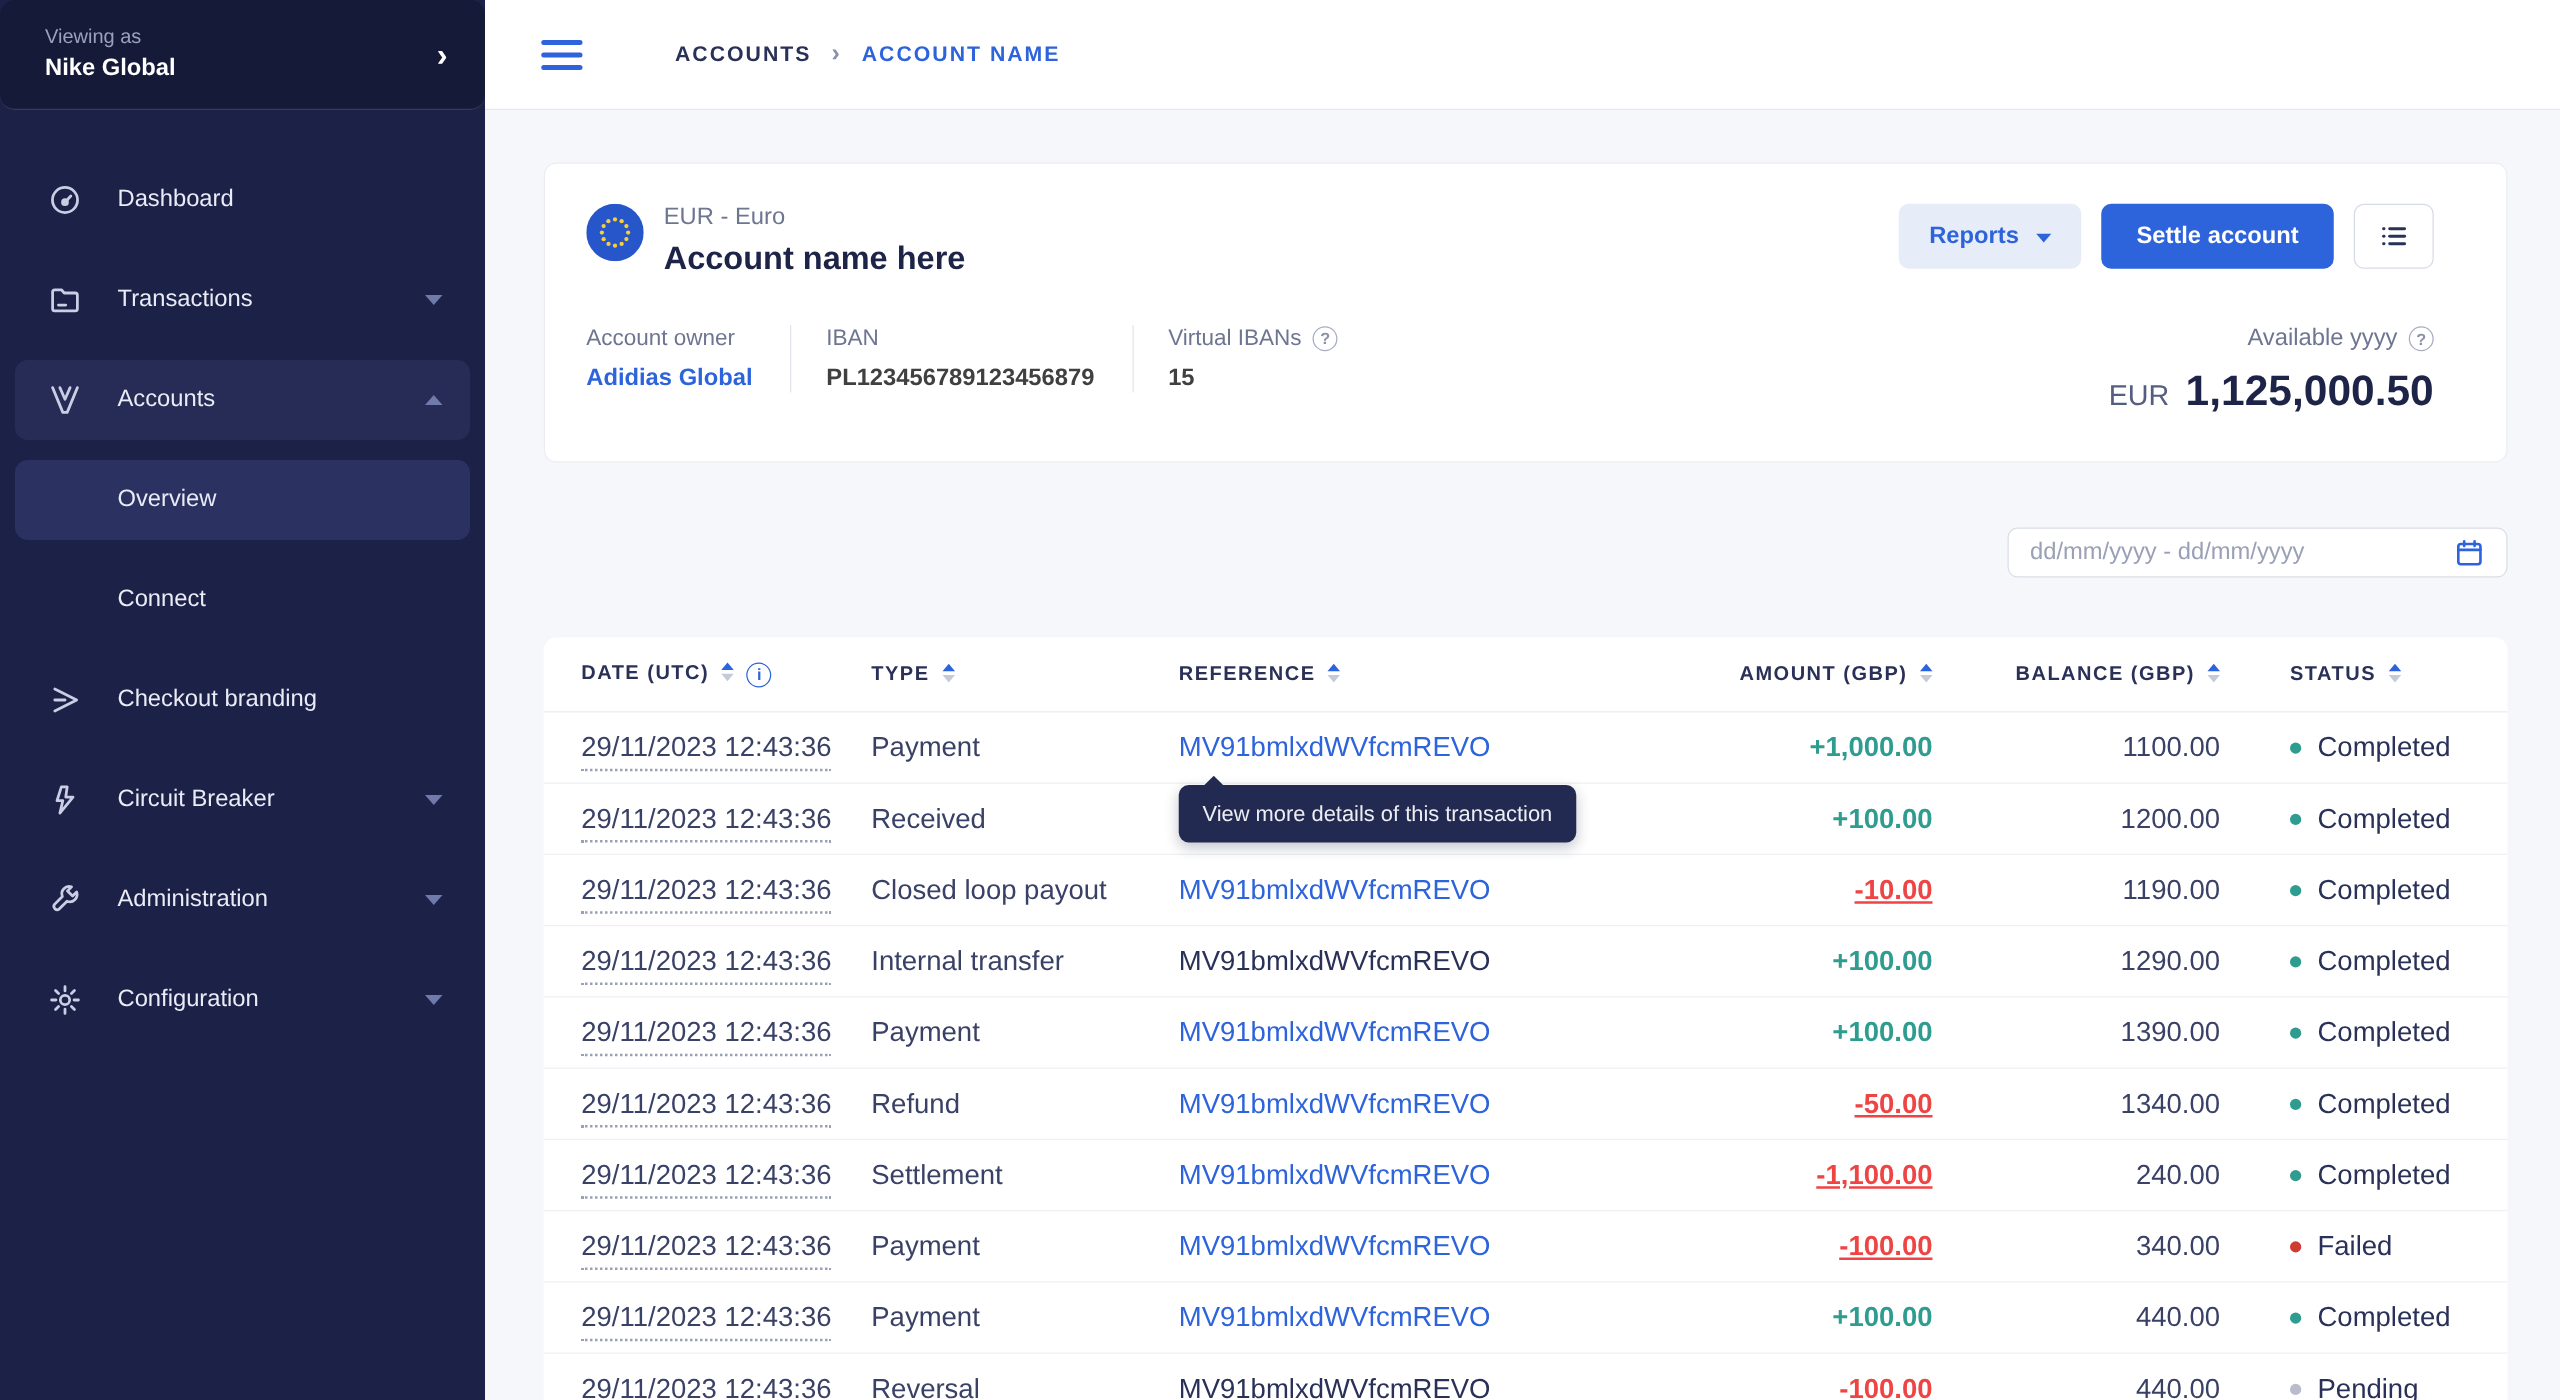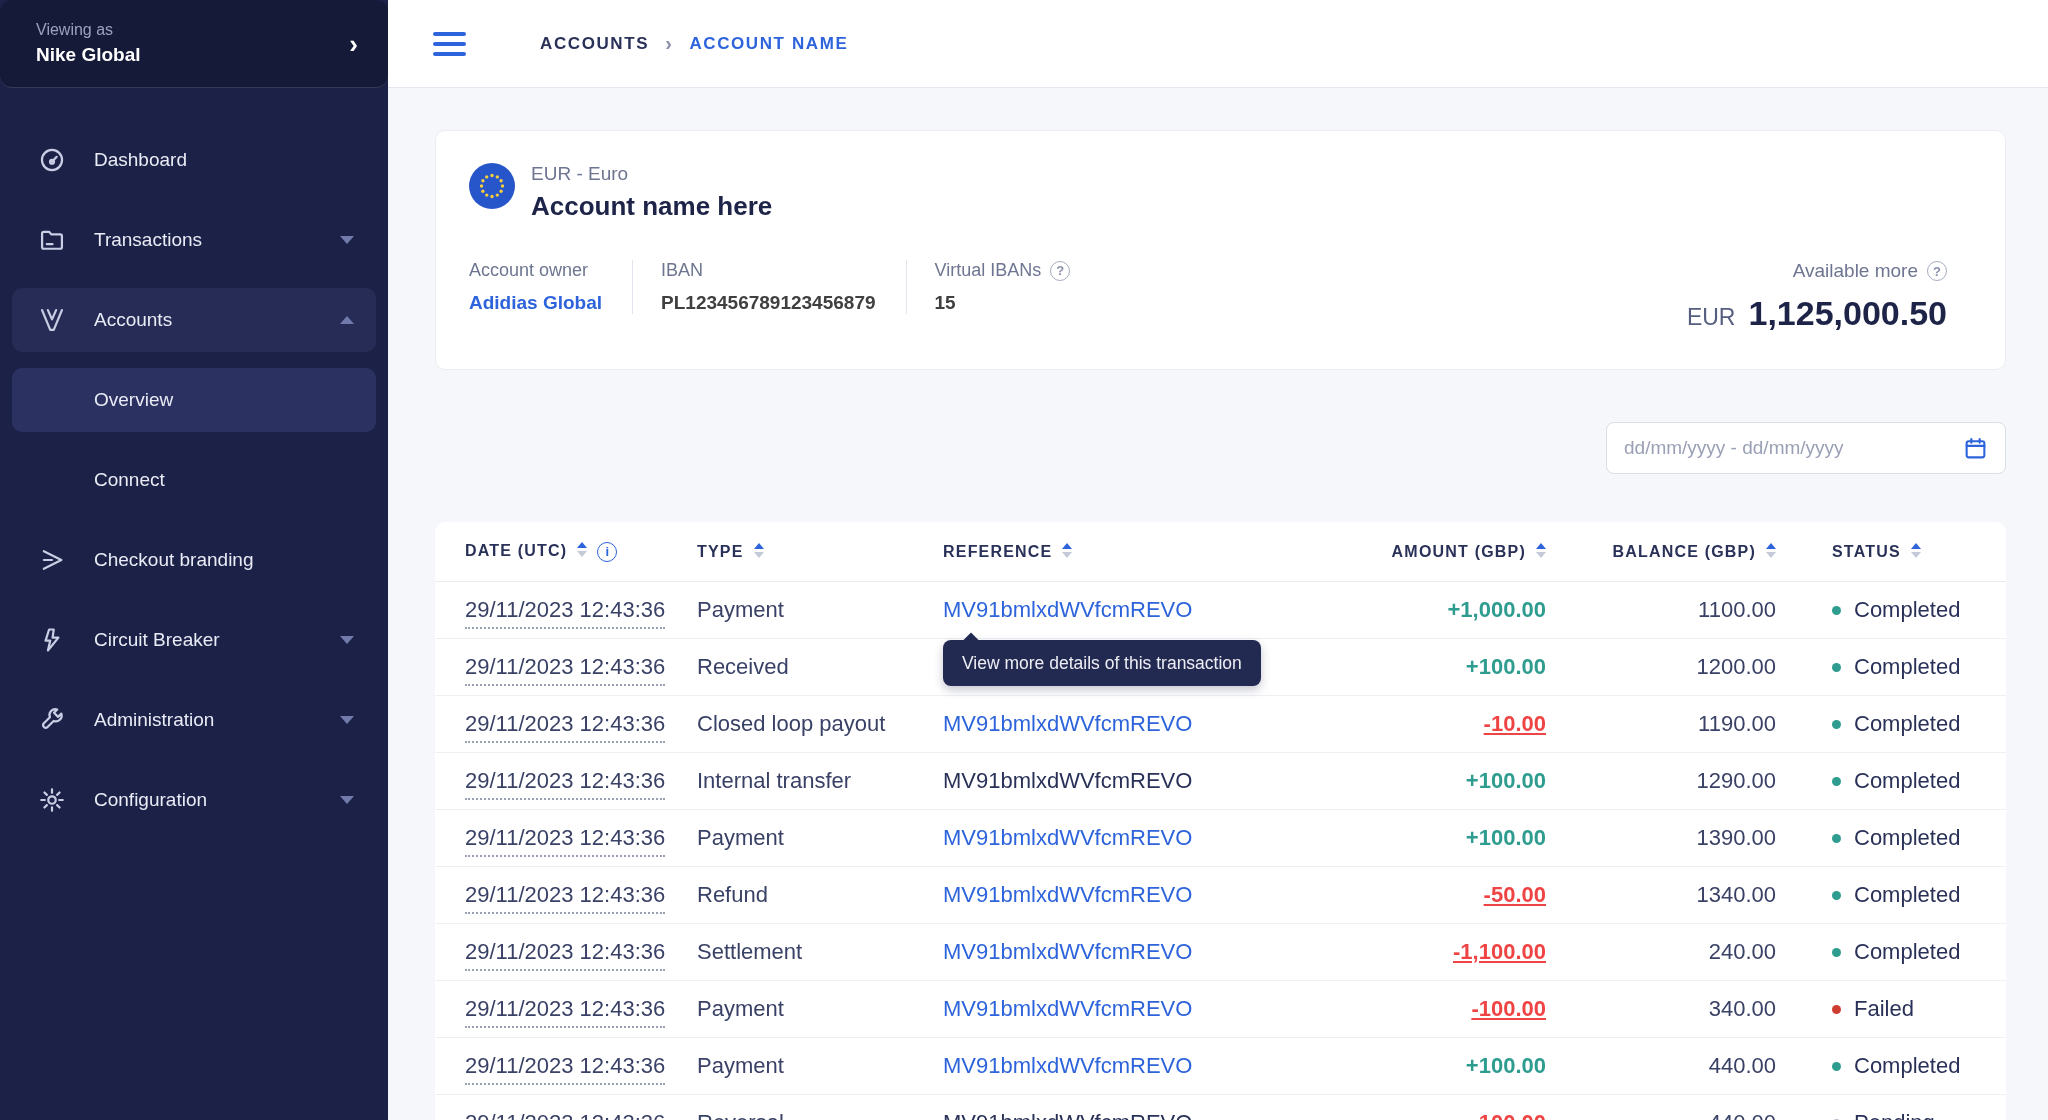--- a/index.html
+++ b/index.html
@@ -71,21 +71,21 @@
   .funds { margin-left:auto; text-align:right; }
   .funds-lbl { font-size:19px; color:#6E7591; display:flex; align-items:center; gap:9px; justify-content:flex-end; }
   .funds-row { margin-top:12px; display:flex; align-items:baseline; justify-content:flex-end; gap:13px; }
   .funds-cur { font-size:23px; color:#565E80; font-weight:500; }
   .funds-amt { font-size:34px; font-weight:bold; color:#1E2448; }
   .qmark { width:20px; height:20px; border:1.5px solid #A7ADC2; border-radius:50%; color:#8A90A8; font-size:13px;
            display:inline-flex; align-items:center; justify-content:center; cursor:pointer; font-weight:bold; }
 
   
   .filter-row { display:flex; justify-content:flex-end; margin:52px 42px 0 47px; }
-  .date-input { width:400px; height:52px; background:#FFFFFF; border:1px solid #DADEE8; border-radius:8px;
+  .date-input { width:400px; height:40px; background:#FFFFFF; border:1px solid #DADEE8; border-radius:8px;
                 display:flex; align-items:center; padding:0 17px; cursor:text; }
   .date-input input { border:none; outline:none; flex:1; font-family:"Liberation Sans",sans-serif; font-size:19px; color:#3A4166; background:transparent; }
   .date-input input::placeholder { color:#9AA0B5; }
   .cal-icon { color:#2D63DB; display:flex; cursor:pointer; }
 
   
   .table-card { margin:48px 42px 0 47px; background:#FFFFFF; border-radius:10px 10px 0 0; flex:1; position:relative; overflow:hidden; }
   .trow, .thead { display:grid; grid-template-columns:232px 246px 1fr 210px 230px 200px; padding:0 30px; align-items:center; }
   .thead { height:60px; border-bottom:1px solid #E9EBF1; }
   .th { display:flex; gap:10px; font-size:16px; font-weight:bold; letter-spacing:1.2px;
@@ -240,41 +240,58 @@
                 <circle cx="13.9" cy="28.3" r="1.7"></circle>
                 <circle cx="12.5" cy="23.0" r="1.7"></circle>
                 <circle cx="13.9" cy="17.8" r="1.7"></circle>
                 <circle cx="17.7" cy="13.9" r="1.7"></circle>
               </g>
           </svg>
           <div class="acct-titles">
             <div class="acct-cur">EUR - Euro</div>
             <div class="acct-name">Account name here</div>
           </div>
+          <div class="acct-actions">
+            <button class="btn btn-reports">
+              <span>Reports</span>
+              <span class="dd"></span>
+            </button>
+            <button class="btn btn-settle">Settle account</button>
+            <button class="btn btn-list">
+              <svg width="26" height="26" viewBox="0 0 24 24" fill="none" stroke="currentColor" stroke-width="2.2" stroke-linecap="round">
+                <line x1="9" y1="6.5" x2="20" y2="6.5"></line>
+                  <line x1="9" y1="12" x2="20" y2="12"></line>
+                  <line x1="9" y1="17.5" x2="20" y2="17.5"></line>
+                <line x1="4.5" y1="6.5" x2="4.8" y2="6.5"></line>
+                  <line x1="4.5" y1="12" x2="4.8" y2="12"></line>
+                  <line x1="4.5" y1="17.5" x2="4.8" y2="17.5"></line>
+              </svg>
+            </button>
+          </div>
         </div>
 
         <div class="acct-bottom">
           <div class="meta-group">
             <div class="meta-lbl">Account owner</div>
             <div class="meta-val link">Adidias Global</div>
           </div>
           <div class="meta-group">
             <div class="meta-lbl">IBAN</div>
             <div class="meta-val">PL123456789123456879</div>
           </div>
           <div class="meta-group">
             <div class="meta-lbl">
               <span>Virtual IBANs</span>
               <span class="qmark">?</span>
             </div>
             <div class="meta-val">15</div>
           </div>
           <div class="funds">
             <div class="funds-lbl">
-              <span>Available more</span>
+              <span>Available yyyy</span>
               <span class="qmark">?</span>
             </div>
             <div class="funds-row">
               <span class="funds-cur">EUR</span>
               <span class="funds-amt">1,125,000.50</span>
             </div>
           </div>
         </div>
       </section>
 

